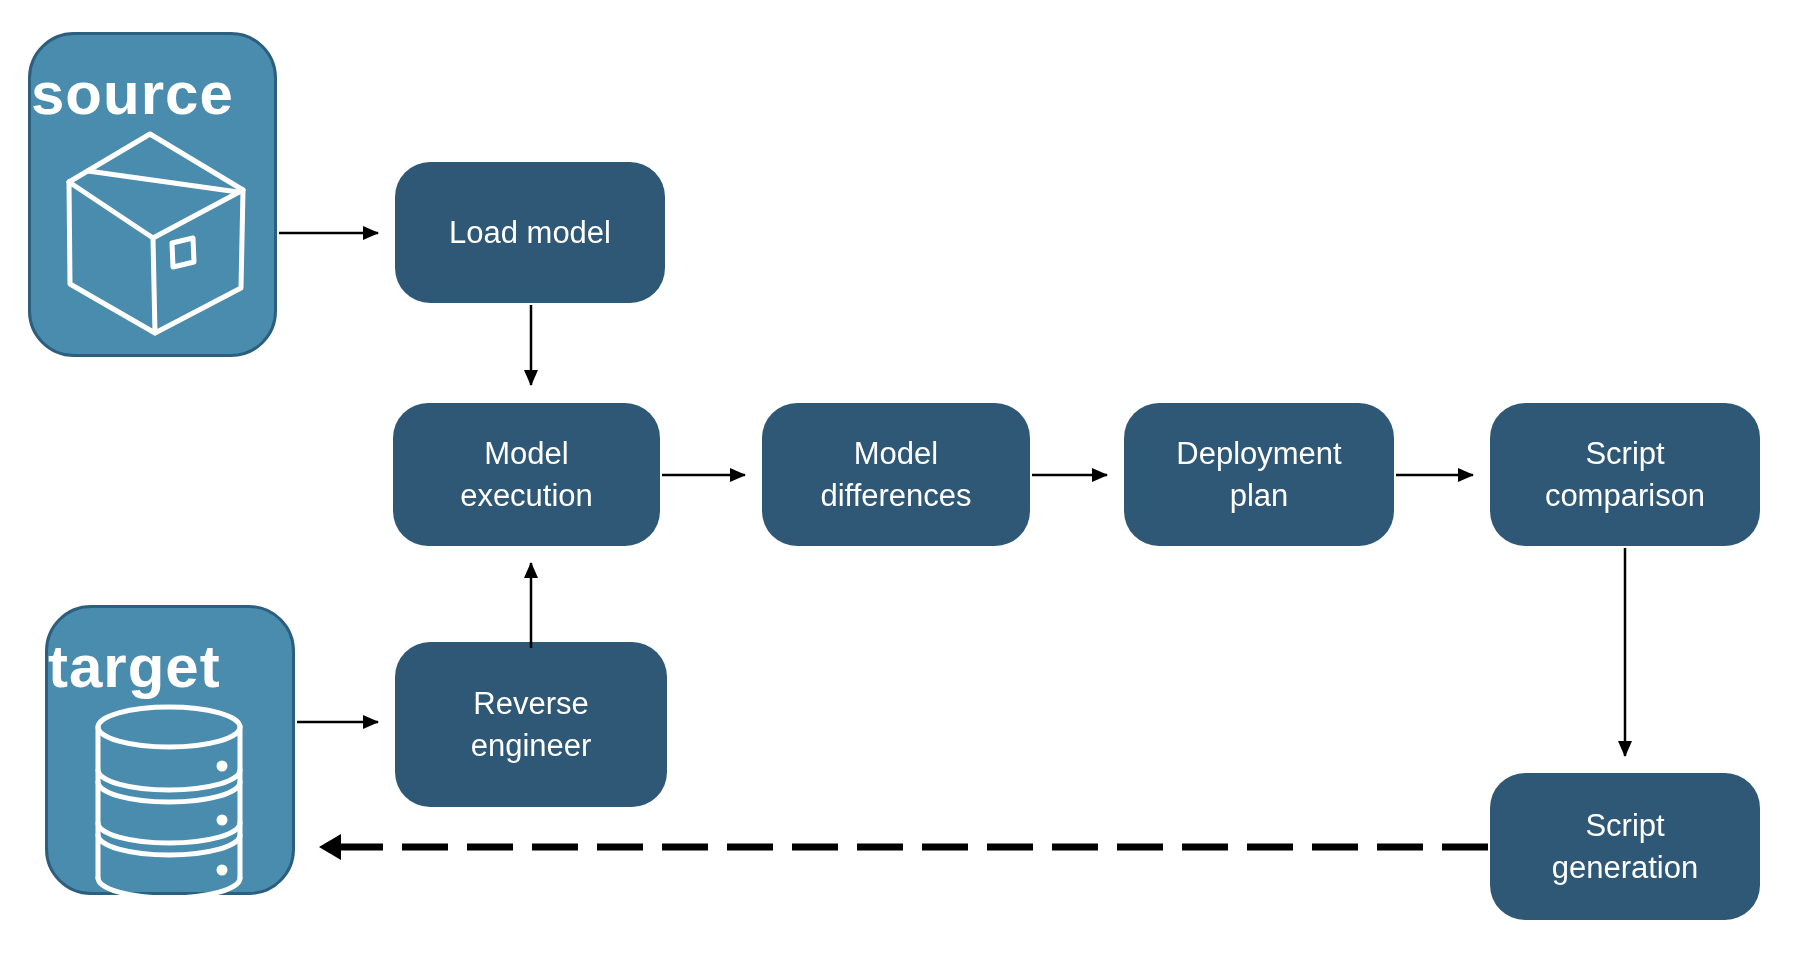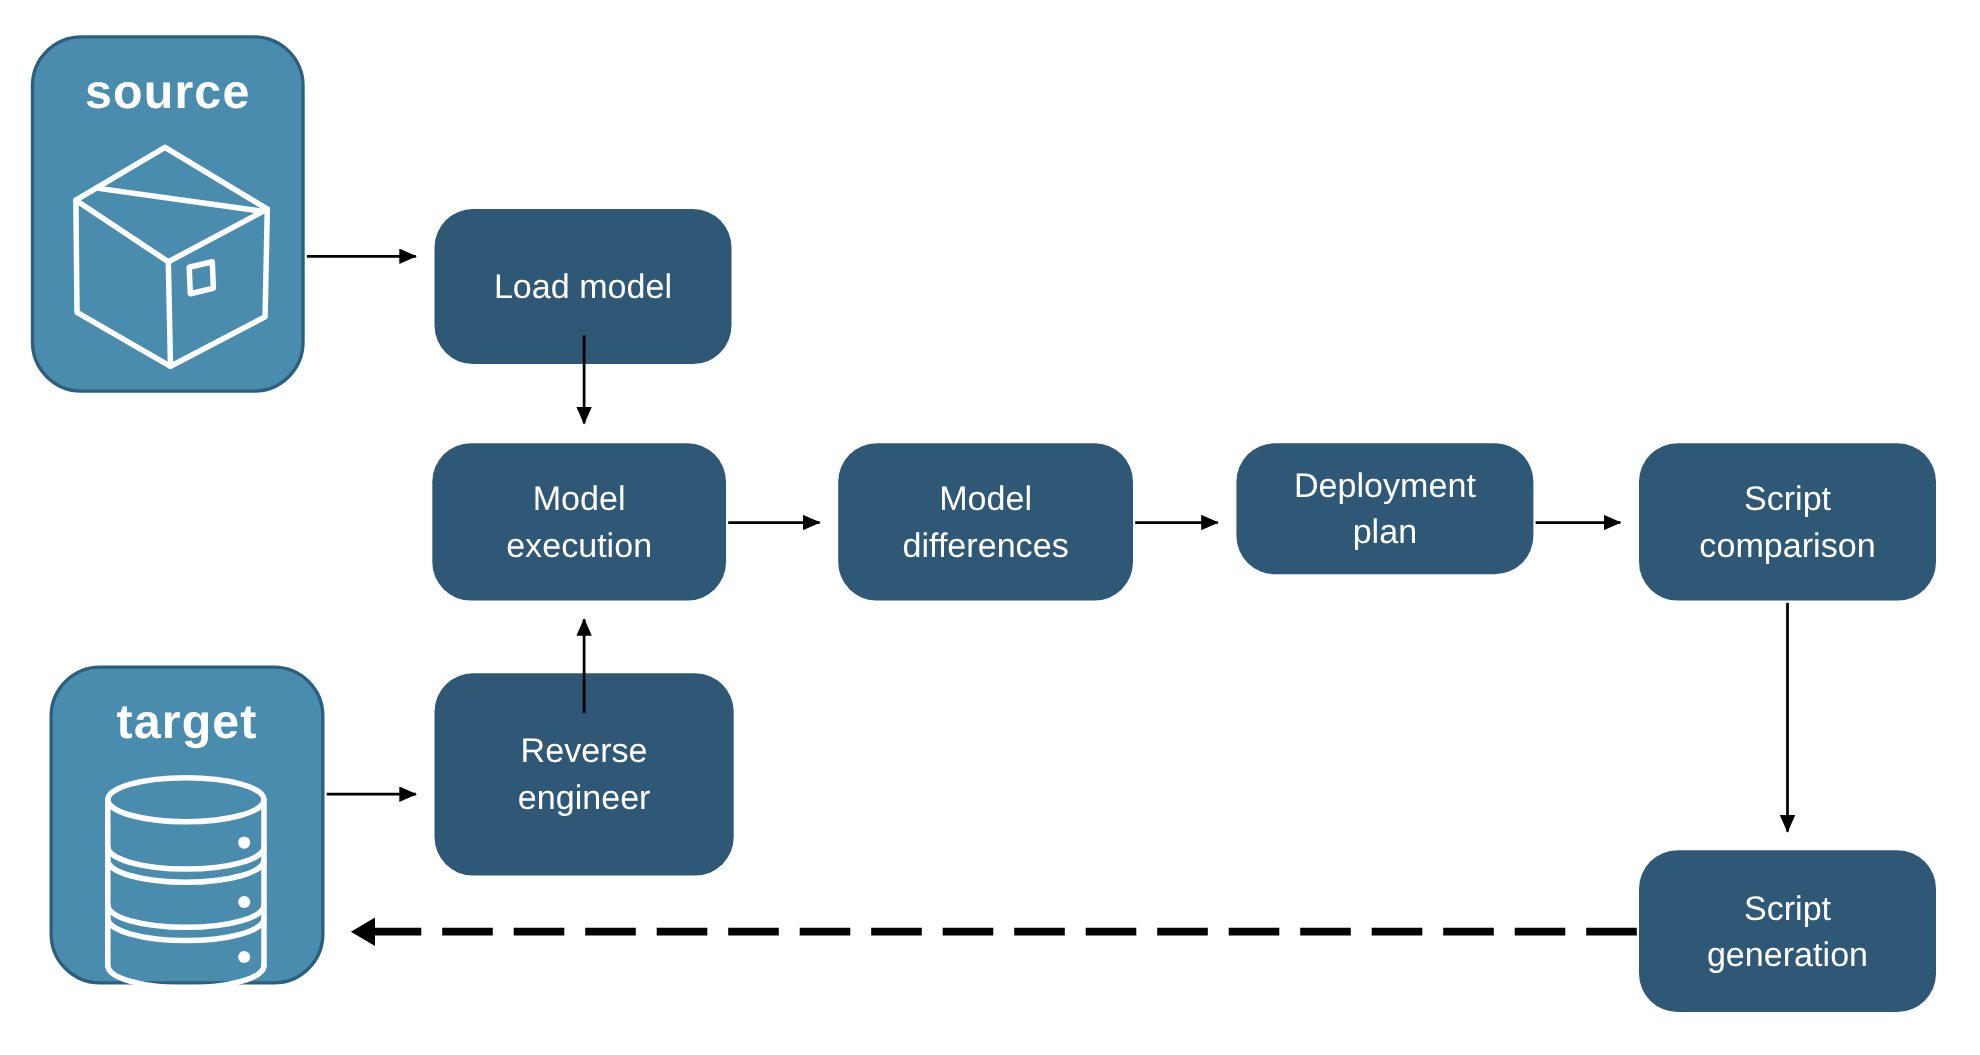--- a/index.html
+++ b/index.html
@@ -22,49 +22,48 @@
   
   .endpoint{
     position:absolute;
     background:var(--endpoint-fill);
     border:3px solid var(--endpoint-border);
     border-radius:46px;
   }
   .ep-label{
     position:absolute;
     top:24px;left:0;width:100%;
-    text-align:center;
     color:var(--text);
-    font-size:44px;
+    font-size:60px;
     font-weight:bold;
     letter-spacing:1px;
   }
   #ep-source{left:28px;top:32px;width:249px;height:325px;}
   #ep-target{left:45px;top:605px;width:250px;height:290px;}
   
   .node{
     position:absolute;
     background:var(--process-fill);
     border-radius:35px;
     display:flex;
     flex-direction:column;
     justify-content:center;
     align-items:center;
     color:var(--text);
     font-size:31px;
     line-height:42px;
     text-align:center;
   }
   .node span:empty{display:none;}
-  #n-load-model        {left:395px;top:162px;width:270px;height:141px;margin-top:28px;}
+  #n-load-model        {left:395px;top:162px;width:270px;height:141px;}
   #n-model-comparison  {left:393px;top:403px;width:267px;height:143px;}
   #n-model-differences {left:762px;top:403px;width:268px;height:143px;}
-  #n-deployment-plan   {left:1124px;top:403px;width:270px;height:119px;}
+  #n-deployment-plan   {left:1124px;top:403px;width:270px;height:143px;}
   #n-script-generation {left:1490px;top:403px;width:270px;height:143px;}
-  #n-reverse-engineer  {left:395px;top:612px;width:272px;height:184px;}
+  #n-reverse-engineer  {left:395px;top:642px;width:272px;height:165px;}
   #n-script-execution  {left:1490px;top:773px;width:270px;height:147px;}
   
   svg.layer{
     position:absolute;left:0;top:0;
     pointer-events:none;
   }
   .arrow{
     stroke:var(--arrow);
     stroke-width:2.5;
     fill:none;

